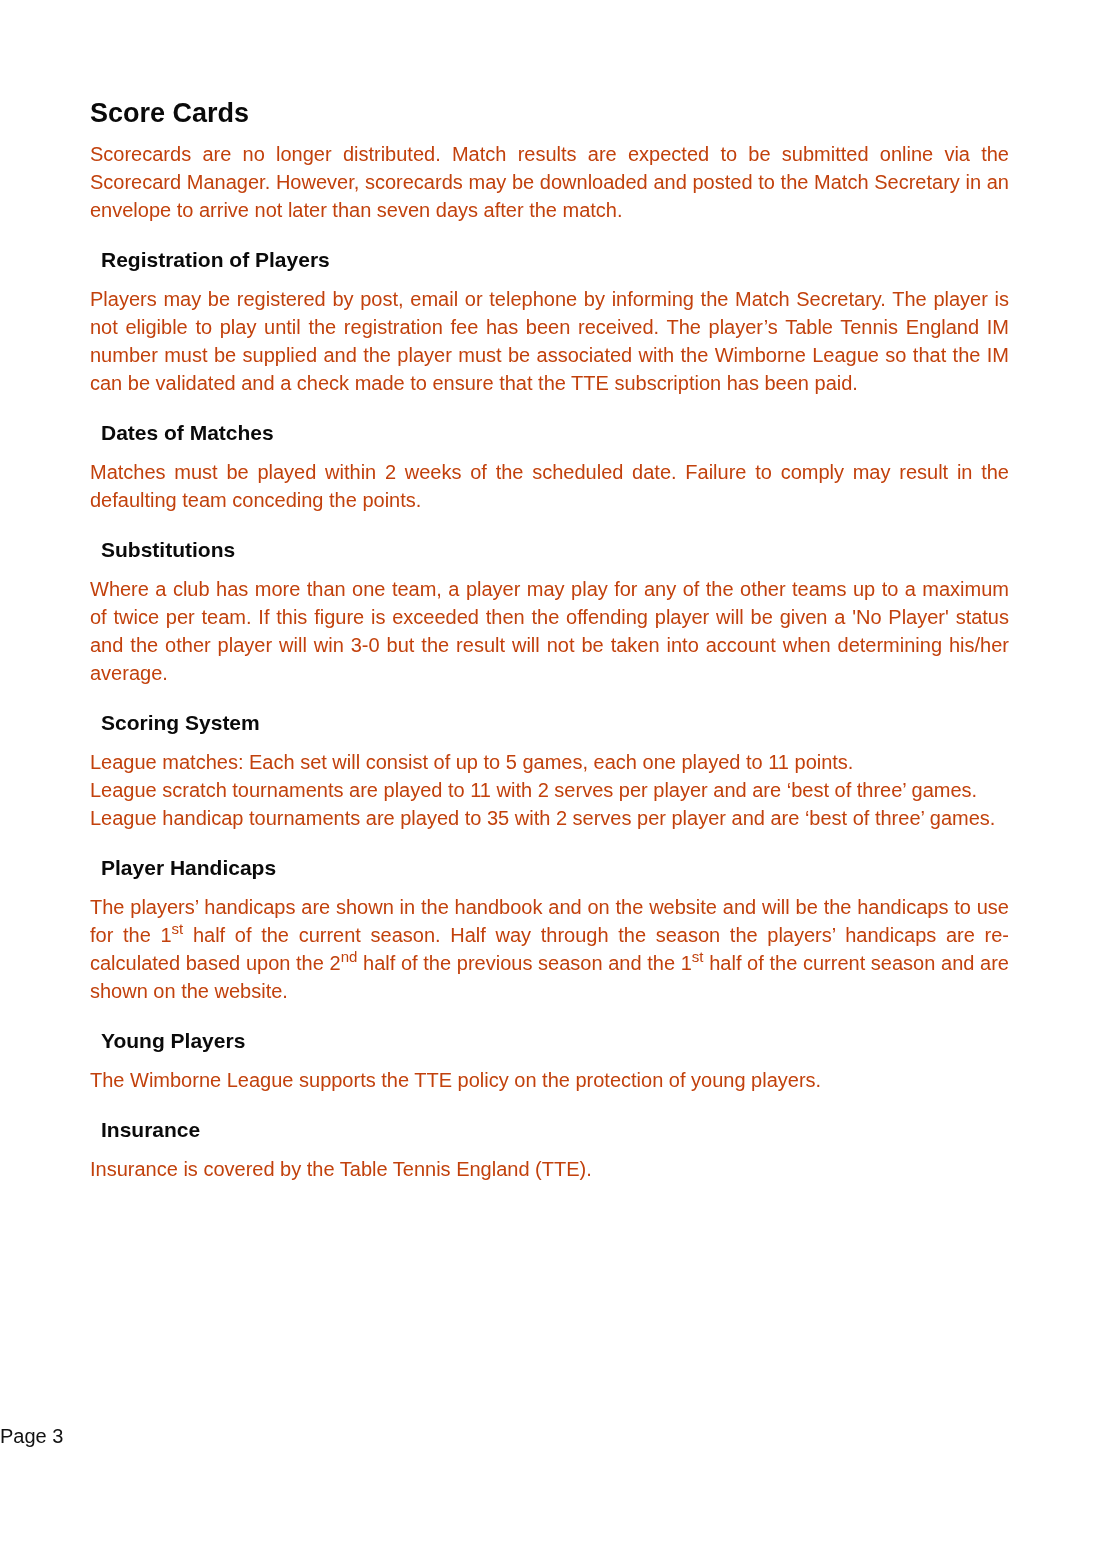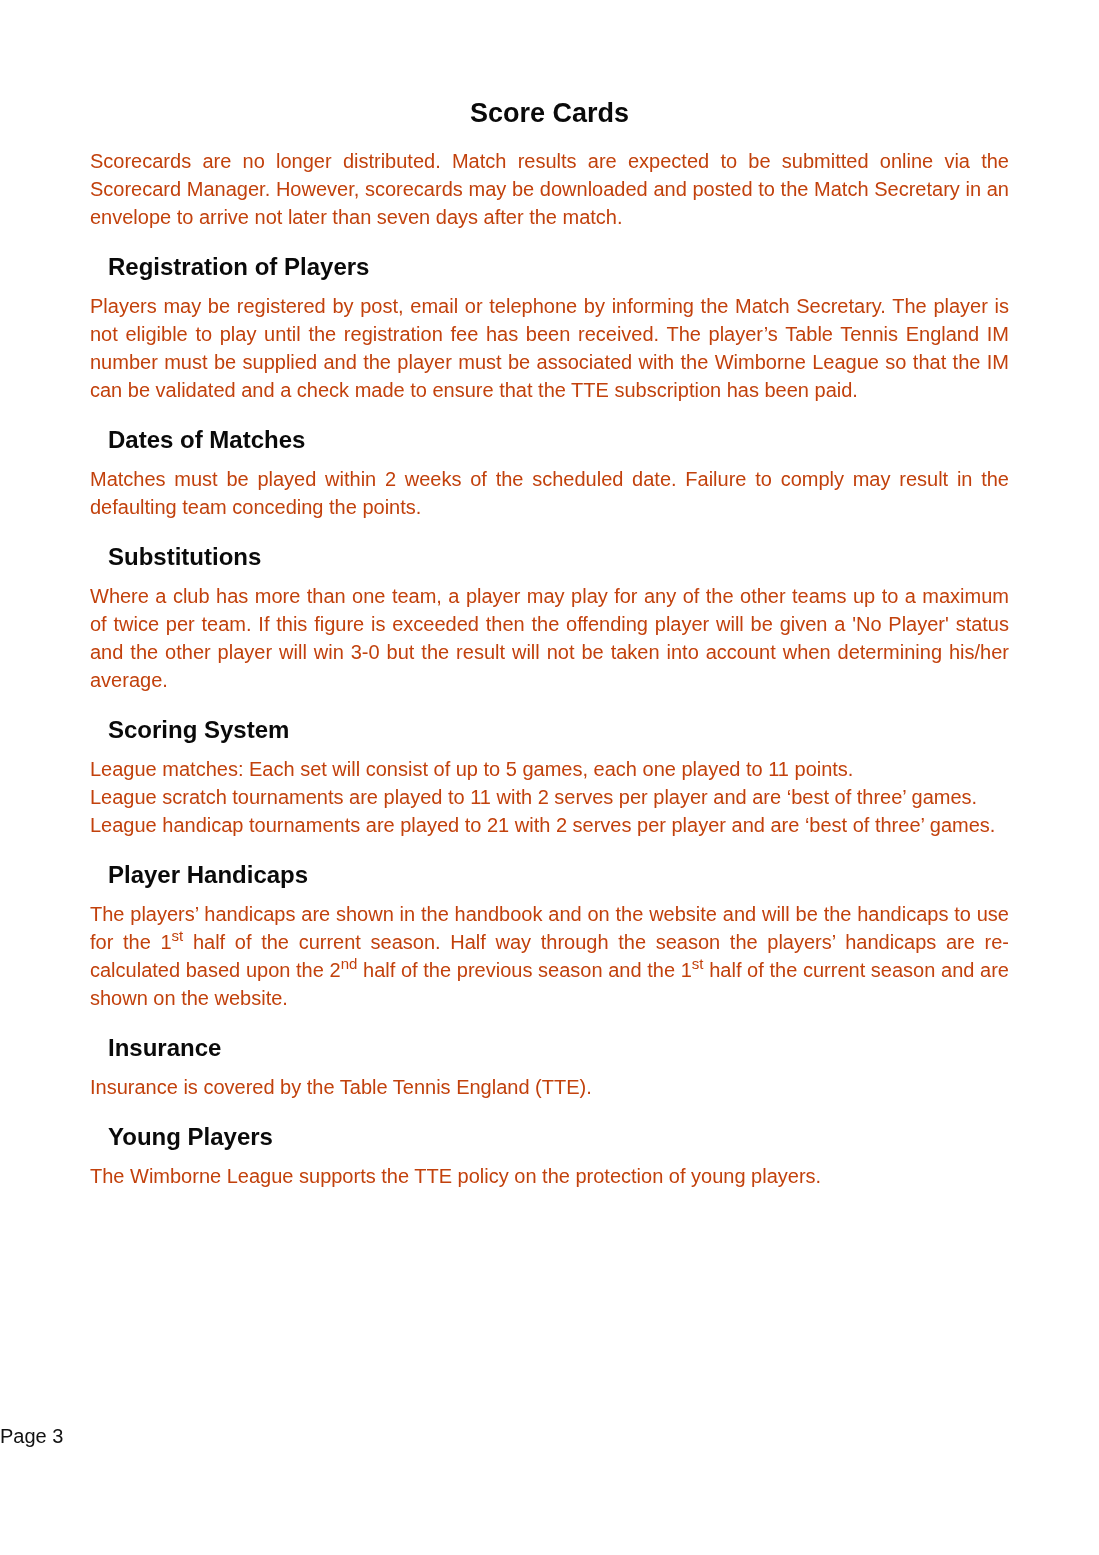--- a/index.html
+++ b/index.html
@@ -12,31 +12,31 @@
     font-family: "Liberation Sans", sans-serif;
     overflow: hidden;
   }
   .content {
     position: absolute;
     left: 90px;
     right: 90px;
     top: 98px;
   }
   .title {
-    margin: 0 0 19px 0;
+    margin: 0 0 12px 0;
     font-size: 27px;
     line-height: 30px;
     font-weight: bold;
-    text-align: center;
+    text-align: left;
     color: #0a0a0a;
   }
   .sec { margin: 0; }
   .h {
-    margin: 24px 0 13px 18px;
-    font-size: 24px;
+    margin: 24px 0 13px 11px;
+    font-size: 21px;
     line-height: 24px;
     font-weight: bold;
     color: #0a0a0a;
   }
   .p {
     margin: 0;
     font-size: 20px;
     line-height: 28px;
     text-align: justify;
     color: #c2410c;
@@ -78,36 +78,36 @@
 
     <section class="sec">
       <h2 class="h">Substitutions</h2>
       <p class="p">Where a club has more than one team, a player may play for any of the other teams up to a maximum of twice per team. If this figure is exceeded then the offending player will be given a 'No Player' status and the other player will win 3-0 but the result will not be taken into account when determining his/her average.</p>
     </section>
 
     <section class="sec">
       <h2 class="h">Scoring System</h2>
       <p class="p">League matches: Each set will consist of up to 5 games, each one played to 11 points.</p>
       <p class="p">League scratch tournaments are played to 11 with 2 serves per player and are ‘best of three’ games.</p>
-      <p class="p">League handicap tournaments are played to 21 with 2 serves per player and are ‘best of three’ games.</p>
+      <p class="p">League handicap tournaments are played to 35 with 2 serves per player and are ‘best of three’ games.</p>
     </section>
 
     <section class="sec">
       <h2 class="h">Player Handicaps</h2>
       <p class="p"><span>The players’ handicaps are shown in the handbook and on the website and will be the handicaps to use for the 1</span><sup>st</sup><span> half of the current season. Half way through the season the players’ handicaps are re-calculated based upon the 2</span><sup>nd</sup><span> half of the previous season and the 1</span><sup>st</sup><span> half of the current season and are shown on the website.</span></p>
     </section>
 
     <section class="sec">
-      <h2 class="h">Insurance</h2>
-      <p class="p">Insurance is covered by the Table Tennis England (TTE).</p>
+      <h2 class="h">Young Players</h2>
+      <p class="p">The Wimborne League supports the TTE policy on the protection of young players.</p>
     </section>
 
     <section class="sec">
-      <h2 class="h">Young Players</h2>
-      <p class="p">The Wimborne League supports the TTE policy on the protection of young players.</p>
+      <h2 class="h">Insurance</h2>
+      <p class="p">Insurance is covered by the Table Tennis England (TTE).</p>
     </section>
 
   </div>
 
   <div class="footer">
     <span>Page 3</span>
   </div>
 </div>
 
 </body></html>

